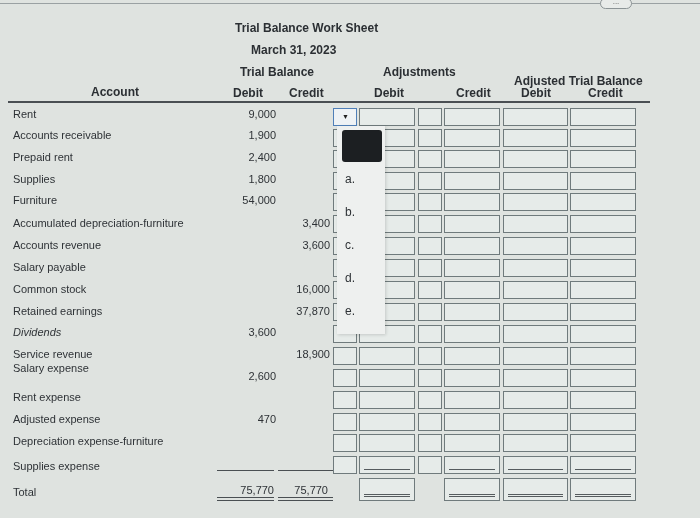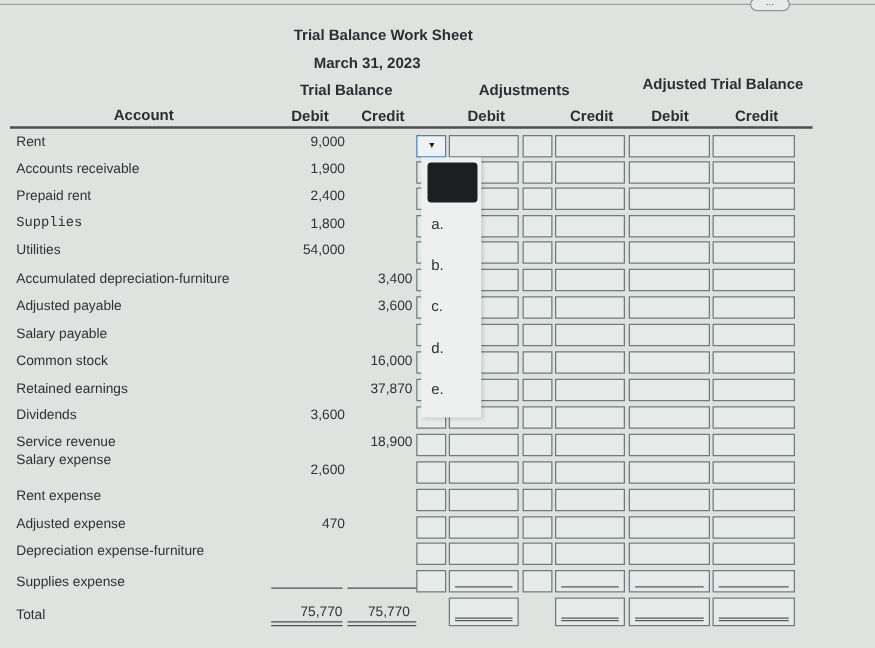--- a/index.html
+++ b/index.html
@@ -46,21 +46,21 @@
 <body>
 
 <div class="top-line"></div>
 <div class="more-btn">...</div>
 
 <div class="title" style="top:21px;left:235px;">Trial Balance Work Sheet</div>
 <div class="title" style="top:43px;left:251px;">March 31, 2023</div>
 
 <div class="hdr" style="left:240px;top:65px;">Trial Balance</div>
 <div class="hdr" style="left:383px;top:65px;">Adjustments</div>
-<div class="hdr" style="left:514px;top:60px;">Adjusted Trial Balance</div>
+<div class="hdr" style="left:514px;top:74px;">Adjusted Trial Balance</div>
 
 <div class="hdr" style="left:91px;top:85px;">Account</div>
 <div class="hdr" style="left:233px;top:86px;">Debit</div>
 <div class="hdr" style="left:289px;top:86px;">Credit</div>
 <div class="hdr" style="left:374px;top:86px;">Debit</div>
 <div class="hdr" style="left:456px;top:86px;">Credit</div>
 <div class="hdr" style="left:521px;top:86px;">Debit</div>
 <div class="hdr" style="left:588px;top:86px;">Credit</div>
 
 <div class="hdr-rule"></div>
@@ -85,48 +85,48 @@
     <div class="box" style="left: 570px; top: 129px; width: 66px; height: 18px;"></div>
     <div class="acct" style="top: 151px;">Prepaid rent</div>
     <div class="num" style="top: 151px; left: 216px;">2,400</div>
     <div class="num" style="top: 151px; left: 270px;"></div>
     <div class="box" style="left: 333px; top: 150px; width: 24px; height: 18px;"></div>
     <div class="box" style="left: 359px; top: 150px; width: 56px; height: 18px;"></div>
     <div class="box" style="left: 418px; top: 150px; width: 24px; height: 18px;"></div>
     <div class="box" style="left: 444px; top: 150px; width: 56px; height: 18px;"></div>
     <div class="box" style="left: 503px; top: 150px; width: 65px; height: 18px;"></div>
     <div class="box" style="left: 570px; top: 150px; width: 66px; height: 18px;"></div>
-    <div class="acct" style="top: 173px; font-family: Liberation Mono, monospace;">Supplies</div>
+    <div class="acct" style="top: 173px;">Supplies</div>
     <div class="num" style="top: 173px; left: 216px;">1,800</div>
     <div class="num" style="top: 173px; left: 270px;"></div>
     <div class="box" style="left: 333px; top: 172px; width: 24px; height: 18px;"></div>
     <div class="box" style="left: 359px; top: 172px; width: 56px; height: 18px;"></div>
     <div class="box" style="left: 418px; top: 172px; width: 24px; height: 18px;"></div>
     <div class="box" style="left: 444px; top: 172px; width: 56px; height: 18px;"></div>
     <div class="box" style="left: 503px; top: 172px; width: 65px; height: 18px;"></div>
     <div class="box" style="left: 570px; top: 172px; width: 66px; height: 18px;"></div>
-    <div class="acct" style="top: 194px;">Utilities</div>
+    <div class="acct" style="top: 194px;">Furniture</div>
     <div class="num" style="top: 194px; left: 216px;">54,000</div>
     <div class="num" style="top: 194px; left: 270px;"></div>
     <div class="box" style="left: 333px; top: 193px; width: 24px; height: 18px;"></div>
     <div class="box" style="left: 359px; top: 193px; width: 56px; height: 18px;"></div>
     <div class="box" style="left: 418px; top: 193px; width: 24px; height: 18px;"></div>
     <div class="box" style="left: 444px; top: 193px; width: 56px; height: 18px;"></div>
     <div class="box" style="left: 503px; top: 193px; width: 65px; height: 18px;"></div>
     <div class="box" style="left: 570px; top: 193px; width: 66px; height: 18px;"></div>
     <div class="acct" style="top: 217px;">Accumulated depreciation-furniture</div>
     <div class="num" style="top: 217px; left: 216px;"></div>
     <div class="num" style="top: 217px; left: 270px;">3,400</div>
     <div class="box" style="left: 333px; top: 215px; width: 24px; height: 18px;"></div>
     <div class="box" style="left: 359px; top: 215px; width: 56px; height: 18px;"></div>
     <div class="box" style="left: 418px; top: 215px; width: 24px; height: 18px;"></div>
     <div class="box" style="left: 444px; top: 215px; width: 56px; height: 18px;"></div>
     <div class="box" style="left: 503px; top: 215px; width: 65px; height: 18px;"></div>
     <div class="box" style="left: 570px; top: 215px; width: 66px; height: 18px;"></div>
-    <div class="acct" style="top: 239px;">Adjusted payable</div>
+    <div class="acct" style="top: 239px;">Accounts revenue</div>
     <div class="num" style="top: 239px; left: 216px;"></div>
     <div class="num" style="top: 239px; left: 270px;">3,600</div>
     <div class="box" style="left: 333px; top: 237px; width: 24px; height: 18px;"></div>
     <div class="box" style="left: 359px; top: 237px; width: 56px; height: 18px;"></div>
     <div class="box" style="left: 418px; top: 237px; width: 24px; height: 18px;"></div>
     <div class="box" style="left: 444px; top: 237px; width: 56px; height: 18px;"></div>
     <div class="box" style="left: 503px; top: 237px; width: 65px; height: 18px;"></div>
     <div class="box" style="left: 570px; top: 237px; width: 66px; height: 18px;"></div>
     <div class="acct" style="top: 261px;">Salary payable</div>
     <div class="num" style="top: 261px; left: 216px;"></div>
@@ -148,21 +148,21 @@
     <div class="box" style="left: 570px; top: 281px; width: 66px; height: 18px;"></div>
     <div class="acct" style="top: 305px;">Retained earnings</div>
     <div class="num" style="top: 305px; left: 216px;"></div>
     <div class="num" style="top: 305px; left: 270px;">37,870</div>
     <div class="box" style="left: 333px; top: 303px; width: 24px; height: 18px;"></div>
     <div class="box" style="left: 359px; top: 303px; width: 56px; height: 18px;"></div>
     <div class="box" style="left: 418px; top: 303px; width: 24px; height: 18px;"></div>
     <div class="box" style="left: 444px; top: 303px; width: 56px; height: 18px;"></div>
     <div class="box" style="left: 503px; top: 303px; width: 65px; height: 18px;"></div>
     <div class="box" style="left: 570px; top: 303px; width: 66px; height: 18px;"></div>
-    <div class="acct" style="top: 326px;">Dividends</div>
+    <div class="acct" style="top: 326px; font-style: italic;">Dividends</div>
     <div class="num" style="top: 326px; left: 216px;">3,600</div>
     <div class="num" style="top: 326px; left: 270px;"></div>
     <div class="box" style="left: 333px; top: 325px; width: 24px; height: 18px;"></div>
     <div class="box" style="left: 359px; top: 325px; width: 56px; height: 18px;"></div>
     <div class="box" style="left: 418px; top: 325px; width: 24px; height: 18px;"></div>
     <div class="box" style="left: 444px; top: 325px; width: 56px; height: 18px;"></div>
     <div class="box" style="left: 503px; top: 325px; width: 65px; height: 18px;"></div>
     <div class="box" style="left: 570px; top: 325px; width: 66px; height: 18px;"></div>
     <div class="acct" style="top: 348px;">Service revenue</div>
     <div class="num" style="top: 348px; left: 216px;"></div>

